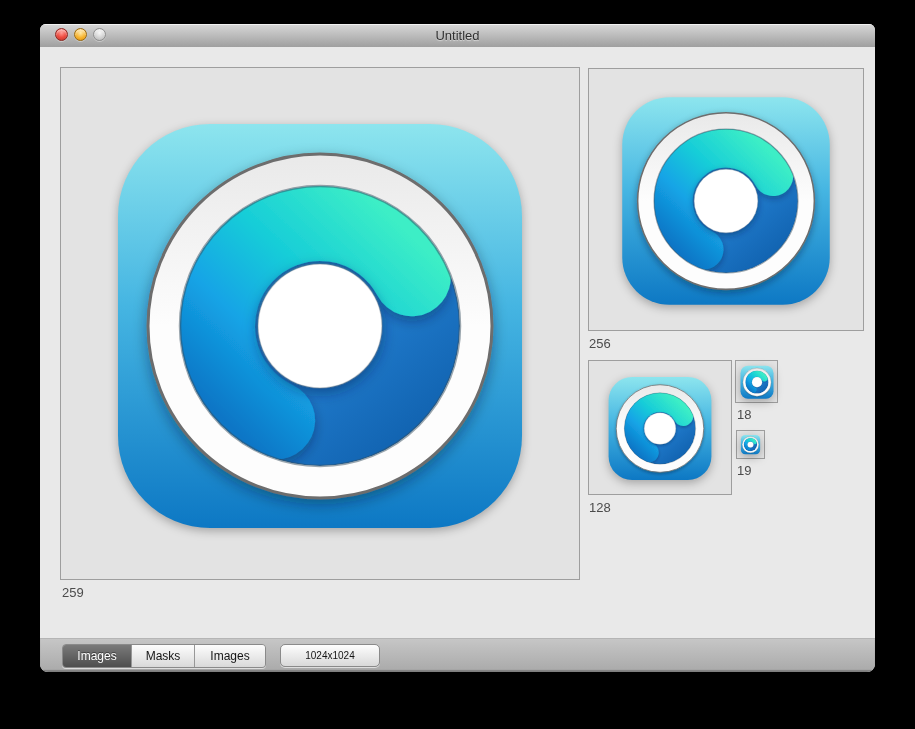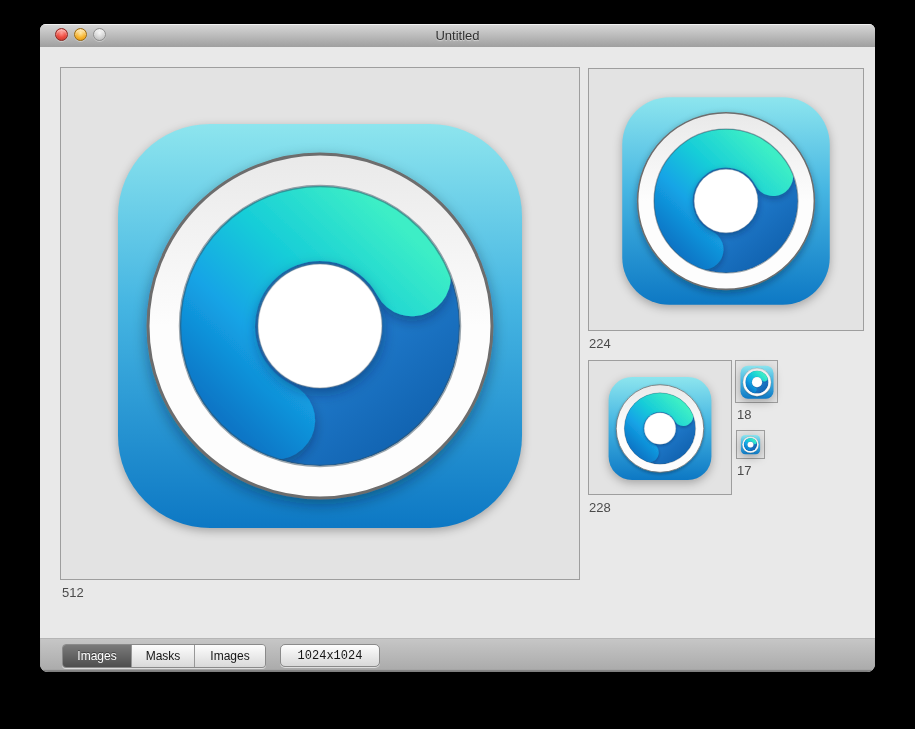--- a/index.html
+++ b/index.html
@@ -55,22 +55,22 @@
   .segmented{position:absolute;left:22px;top:5px;height:22px;display:flex;
     border:1px solid #8a8a8a;border-radius:4px;overflow:hidden;
     box-shadow:0 1px 0 rgba(255,255,255,.6);}
   .segment{height:22px;line-height:22px;text-align:center;font-size:12px;color:#151515;
     background:linear-gradient(#fdfdfd,#d9d9d9);cursor:default;}
   .segment + .segment{border-left:1px solid #979797;}
   .segment.selected{background:linear-gradient(var(--seg-selected-top,#7a7a7a),var(--seg-selected-bottom,#4e4e4e));
     color:#fff;text-shadow:0 -1px 0 rgba(0,0,0,.45);}
   .seg-images{width:68px;}.seg-masks{width:62px;}.seg-preview{width:70px;}
   .push-btn{position:absolute;left:240px;top:5px;width:100px;height:23px;box-sizing:border-box;
-    border:1px solid #8a8a8a;border-radius:5px;font-size:12px;color:#151515;
-    font-family:Liberation Mono, monospace;
+    border:1px solid #8a8a8a;border-radius:5px;font-size:10px;color:#151515;
+    font-family:Liberation Sans, sans-serif;
     background:linear-gradient(#fdfdfd,#d9d9d9);box-shadow:0 1px 0 rgba(255,255,255,.6);}
 </style>
 </head>
 <body>
 
 <div class="window">
 
   <div class="titlebar">
     <div class="traffic">
       <span class="tl red"></span>
@@ -128,49 +128,49 @@
           <circle cx="220" cy="222" r="62" fill="#ffffff" stroke="rgba(110,120,130,0.35)" stroke-width="1.5" filter="url(#f-center)"></circle>
         </symbol>
       </defs>
     </svg>
 
     <div class="well well-512">
       <svg class="app-icon" width="440" height="440" viewBox="0 0 440 440">
           <use href="#appicon"></use>
         </svg>
     </div>
-    <div class="size-label label-512">512</div>
+    <div class="size-label label-512">259</div>
 
     <div class="well well-256">
       <svg class="app-icon" width="226" height="226" viewBox="0 0 440 440">
           <use href="#appicon"></use>
         </svg>
     </div>
-    <div class="size-label label-256">224</div>
+    <div class="size-label label-256">256</div>
 
     <div class="well well-128">
       <svg class="app-icon" width="112" height="112" viewBox="0 0 440 440">
           <use href="#appicon"></use>
         </svg>
     </div>
-    <div class="size-label label-128">228</div>
+    <div class="size-label label-128">128</div>
 
     <div class="well well-32">
       <svg class="app-icon" width="36" height="36" viewBox="0 0 440 440">
           <use href="#appicon"></use>
         </svg>
     </div>
     <div class="size-label label-32">18</div>
 
     <div class="well well-16">
       <svg class="app-icon" width="21" height="21" viewBox="0 0 440 440">
           <use href="#appicon"></use>
         </svg>
     </div>
-    <div class="size-label label-16">17</div>
+    <div class="size-label label-16">19</div>
 
   </div>
 
   <div class="bottombar">
     <div class="segmented">
       <div class="segment seg-images selected">Images</div>
       <div class="segment seg-masks">Masks</div>
       <div class="segment seg-preview">Images</div>
     </div>
     <button class="push-btn">1024x1024</button>

